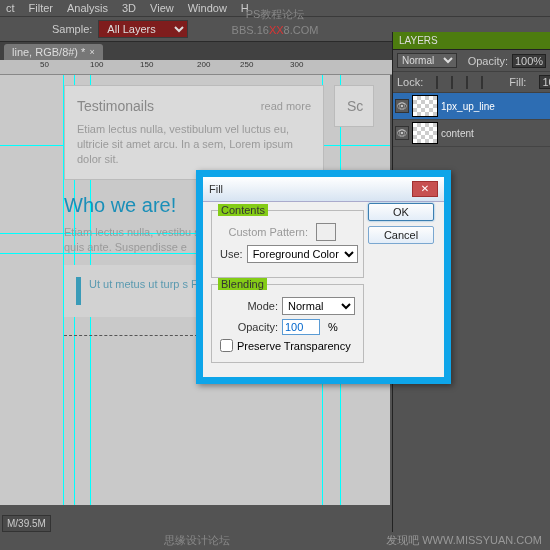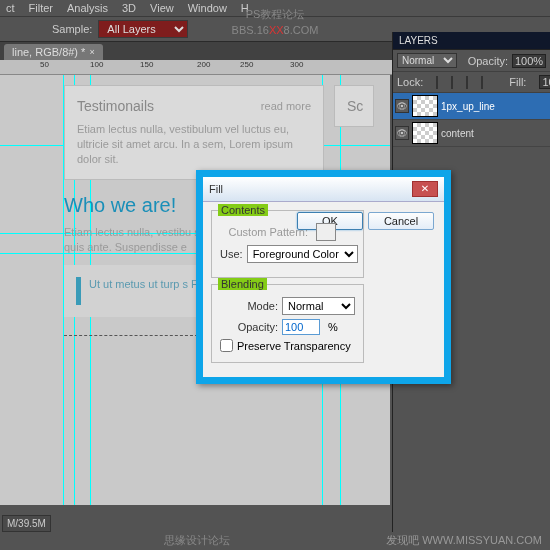--- a/index.html
+++ b/index.html
@@ -27,21 +27,21 @@
 .heading{color:#1a8fb8;font-size:20px;font-weight:normal;margin:6px 0}
 .panel2{background:#d2d2d2;padding:12px}
 .quotebar{background:#3a9bb8;width:5px;height:28px;float:left;margin-right:8px}
 .quote{color:#5b9ab0;font-size:11px;line-height:14px}
 .dashline{border-top:1px dashed #555;margin-top:18px}
 .side{position:absolute;left:334px;top:10px;width:40px}
 .side .panel{width:40px}
 .side h3{color:#888;font-size:14px}
 
 .layers{position:absolute;right:0;top:32px;width:158px;background:#535353;border-left:1px solid #222;height:500px}
-.ltab{background:#0f172a;padding:3px 6px;color:#ddd;font-size:10px;border-bottom:1px solid #222}
+.ltab{background:#4d7c0f;padding:3px 6px;color:#ddd;font-size:10px;border-bottom:1px solid #222}
 .lrow{display:flex;align-items:center;padding:3px 4px;color:#ccc;gap:4px;border-bottom:1px solid #404040;font-size:10px}
 .lrow select{background:#5f5f5f;color:#ddd;border:1px solid #333;width:60px;font-size:10px}
 .lrow .num{background:#3a3a3a;border:1px solid #222;padding:0 2px;width:34px;text-align:right}
 .locks{display:flex;gap:13px;align-items:center;padding:3px 4px;border-bottom:1px solid #404040}
 .locks .ico{width:13px;height:13px;background:#5a5a5a;border:1px solid #333}
 .layer{display:flex;align-items:center;padding:2px;gap:3px;border-bottom:1px solid #444}
 .layer.sel{background:#2d6db3;color:#fff}
 .eye{width:14px;height:14px;background:#5a5a5a;border:1px solid #333;color:#ccc;text-align:center;font-size:9px;line-height:12px}
 .thumb{width:26px;height:22px;background:#fff;border:1px solid #000;background-image:linear-gradient(45deg,#ccc 25%,transparent 25%,transparent 75%,#ccc 75%),linear-gradient(45deg,#ccc 25%,transparent 25%,transparent 75%,#ccc 75%);background-size:8px 8px;background-position:0 0,4px 4px}
 .lname{font-size:10px;color:#ddd}
@@ -55,21 +55,21 @@
 .fieldset{border:1px solid #bbb;padding:8px 8px 10px;margin-bottom:6px;position:relative}
 .fieldset .legend{position:absolute;top:-7px;left:6px;background:#84cc16;padding:0 3px;color:#333;font-size:11px}
 .frow{display:flex;align-items:center;gap:4px;margin:4px 0}
 .frow label{width:58px;text-align:right;color:#333}
 .frow.disabled label,.frow.disabled .sw{color:#999}
 .frow select{flex:1;border:1px solid #888;background:#fff;padding:1px;font-size:11px}
 .sw{width:20px;height:18px;border:1px solid #888;background:#eee;margin-left:4px}
 .frow input[type=text]{width:38px;border:1px solid #5a9bd4;background:#fff;padding:1px 2px;color:#06c;text-align:left}
 .frow .pct{margin-left:4px}
 .cb{display:flex;align-items:flex-end;gap:4px;margin-top:2px}
-.btns{position:absolute;right:10px;top:10px;display:flex;flex-direction:row;gap:5px}
+.btns{position:absolute;right:10px;top:1px;display:flex;flex-direction:column;gap:5px}
 .btn{width:66px;border:1px solid #7aa7d0;background:linear-gradient(#fdfdfd,#e3edf8);padding:2px 0;text-align:center;font-size:11px;color:#222;border-radius:2px}
 .btn.ok{border:1px solid #3c7fb1;box-shadow:0 0 2px #5aa4de}
 .watermark{position:absolute;left:50%;top:6px;transform:translateX(-50%);text-align:center;color:#888;font-size:14px;pointer-events:none;line-height:16px}
 .watermark .red{color:#d33}
 .footer{position:absolute;bottom:2px;left:0;right:0;display:flex;justify-content:space-between;padding:0 8px;color:#999;font-size:10px}
 .footer .c{color:#888}
 .status{position:absolute;bottom:18px;left:2px;background:#4a4a4a;color:#ccc;font-size:10px;padding:2px 4px;border:1px solid #333}
 </style>
 </head>
 <body>

